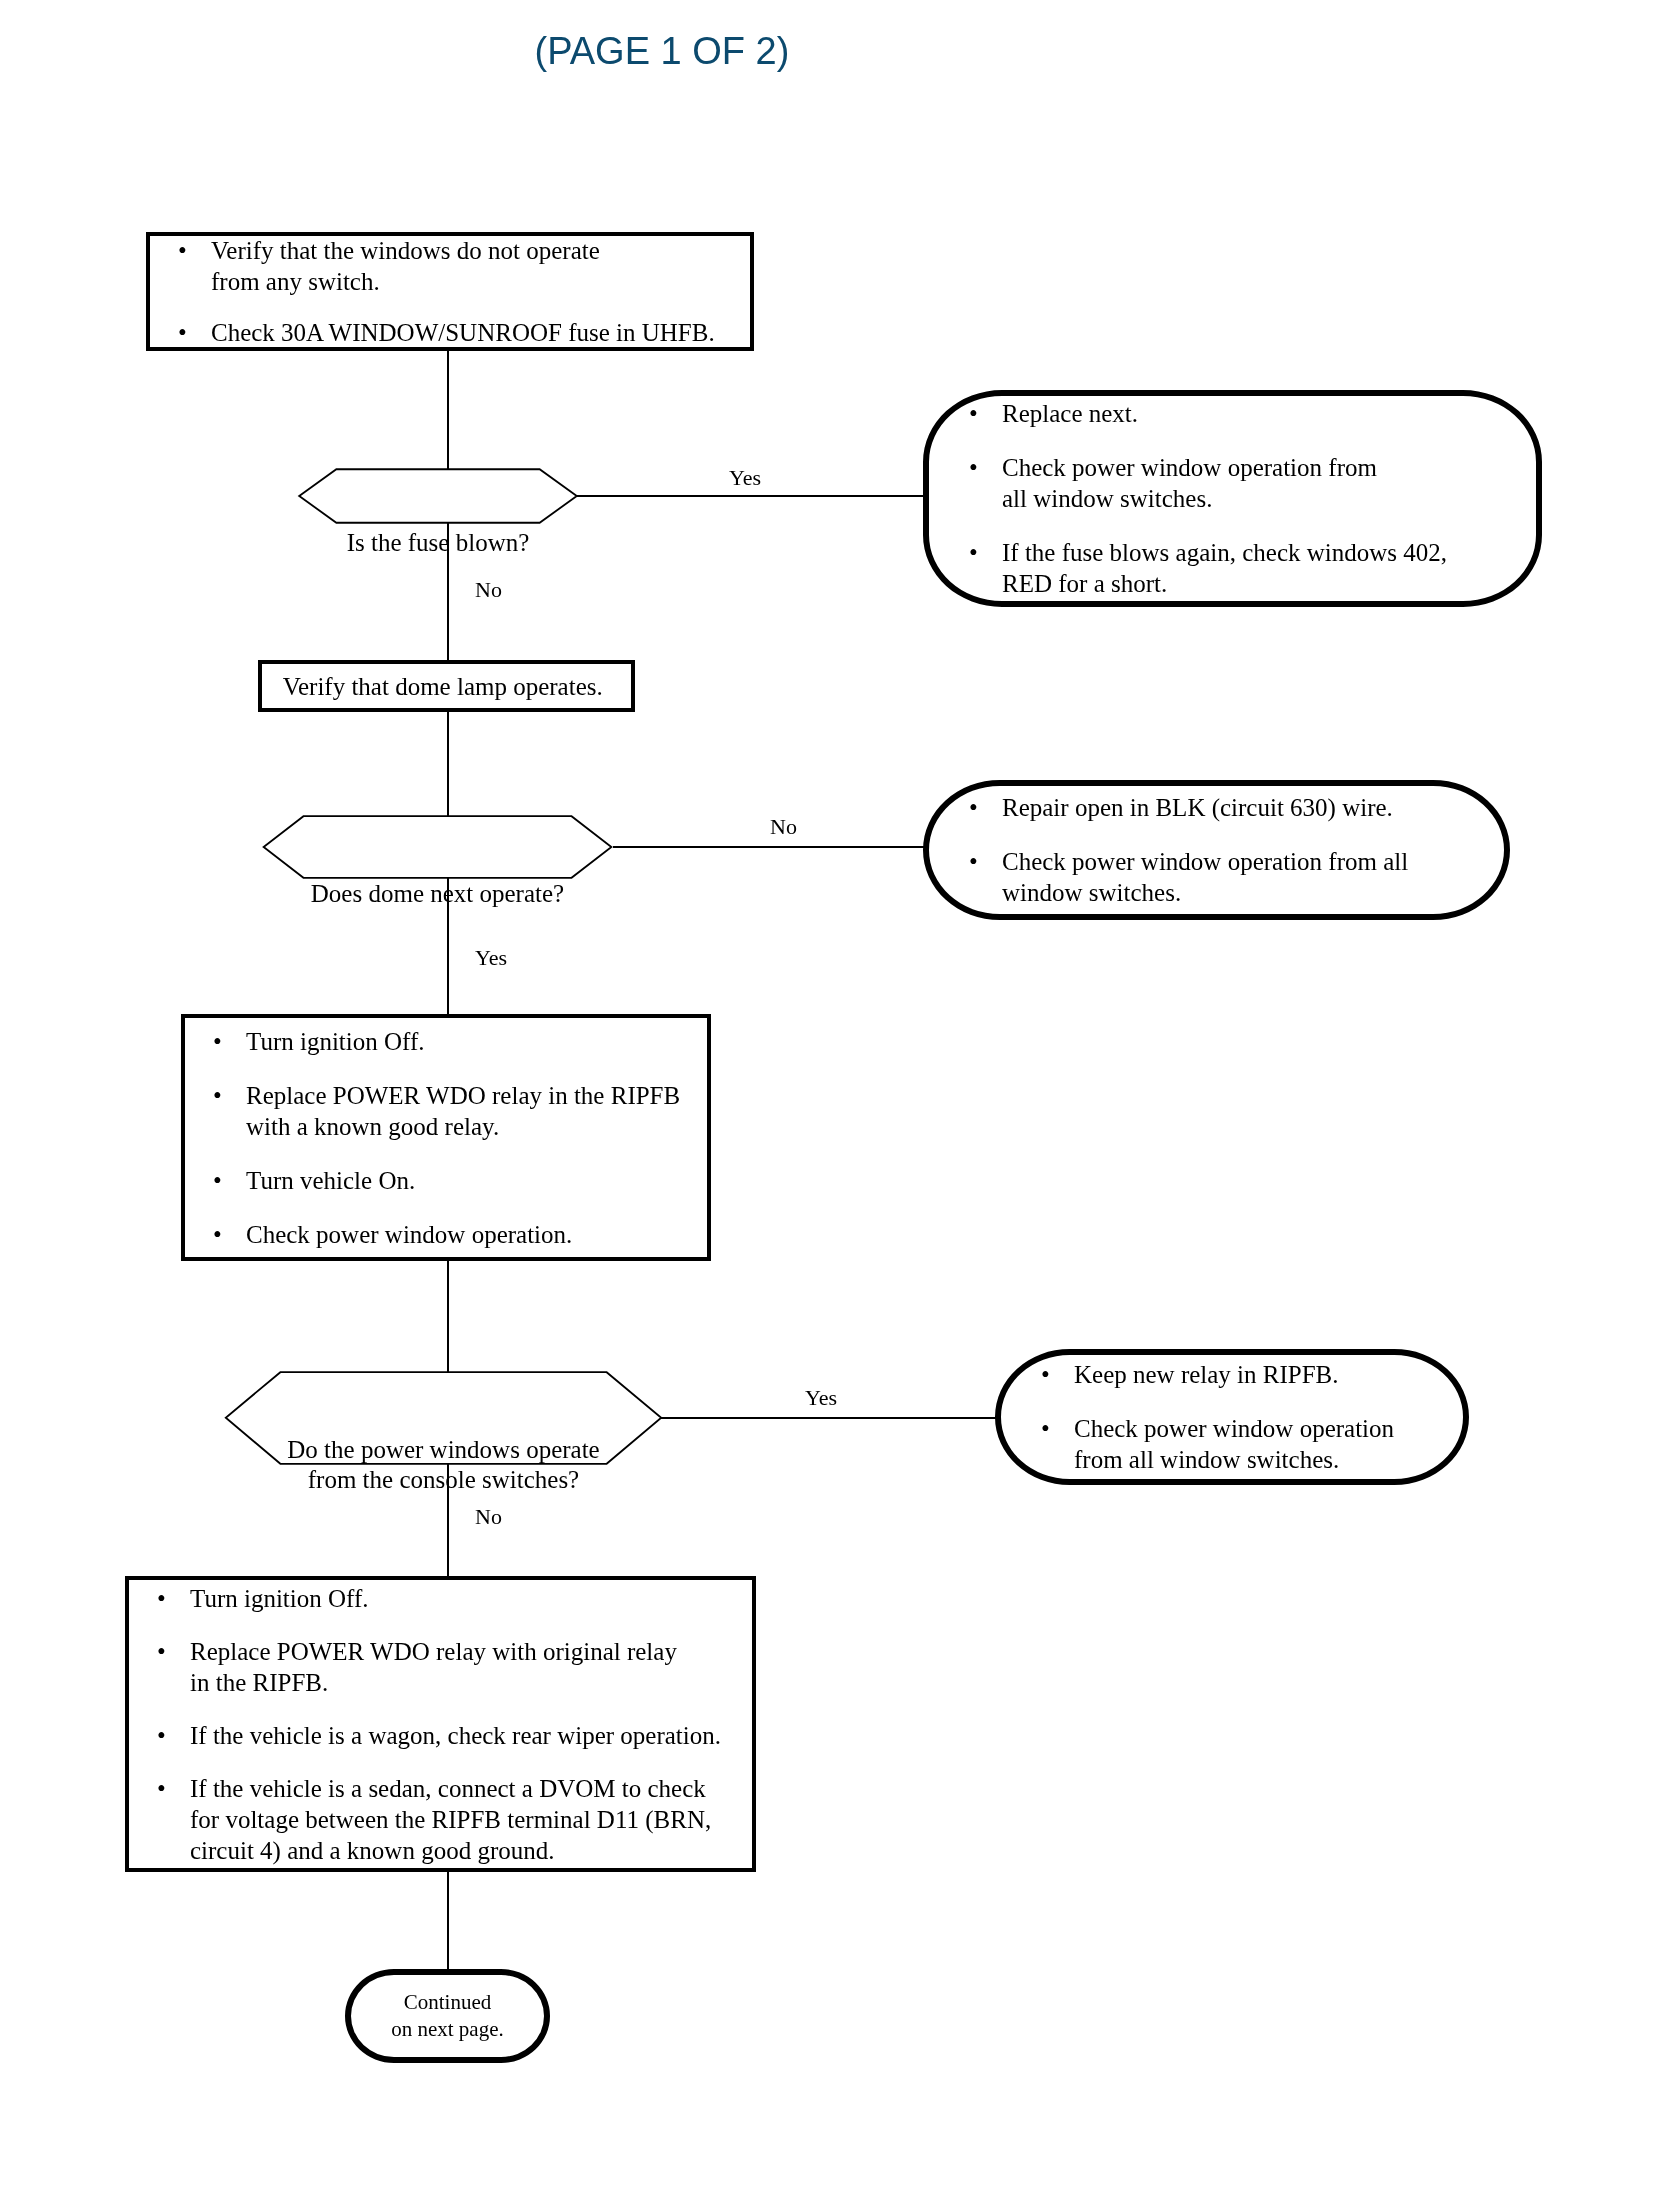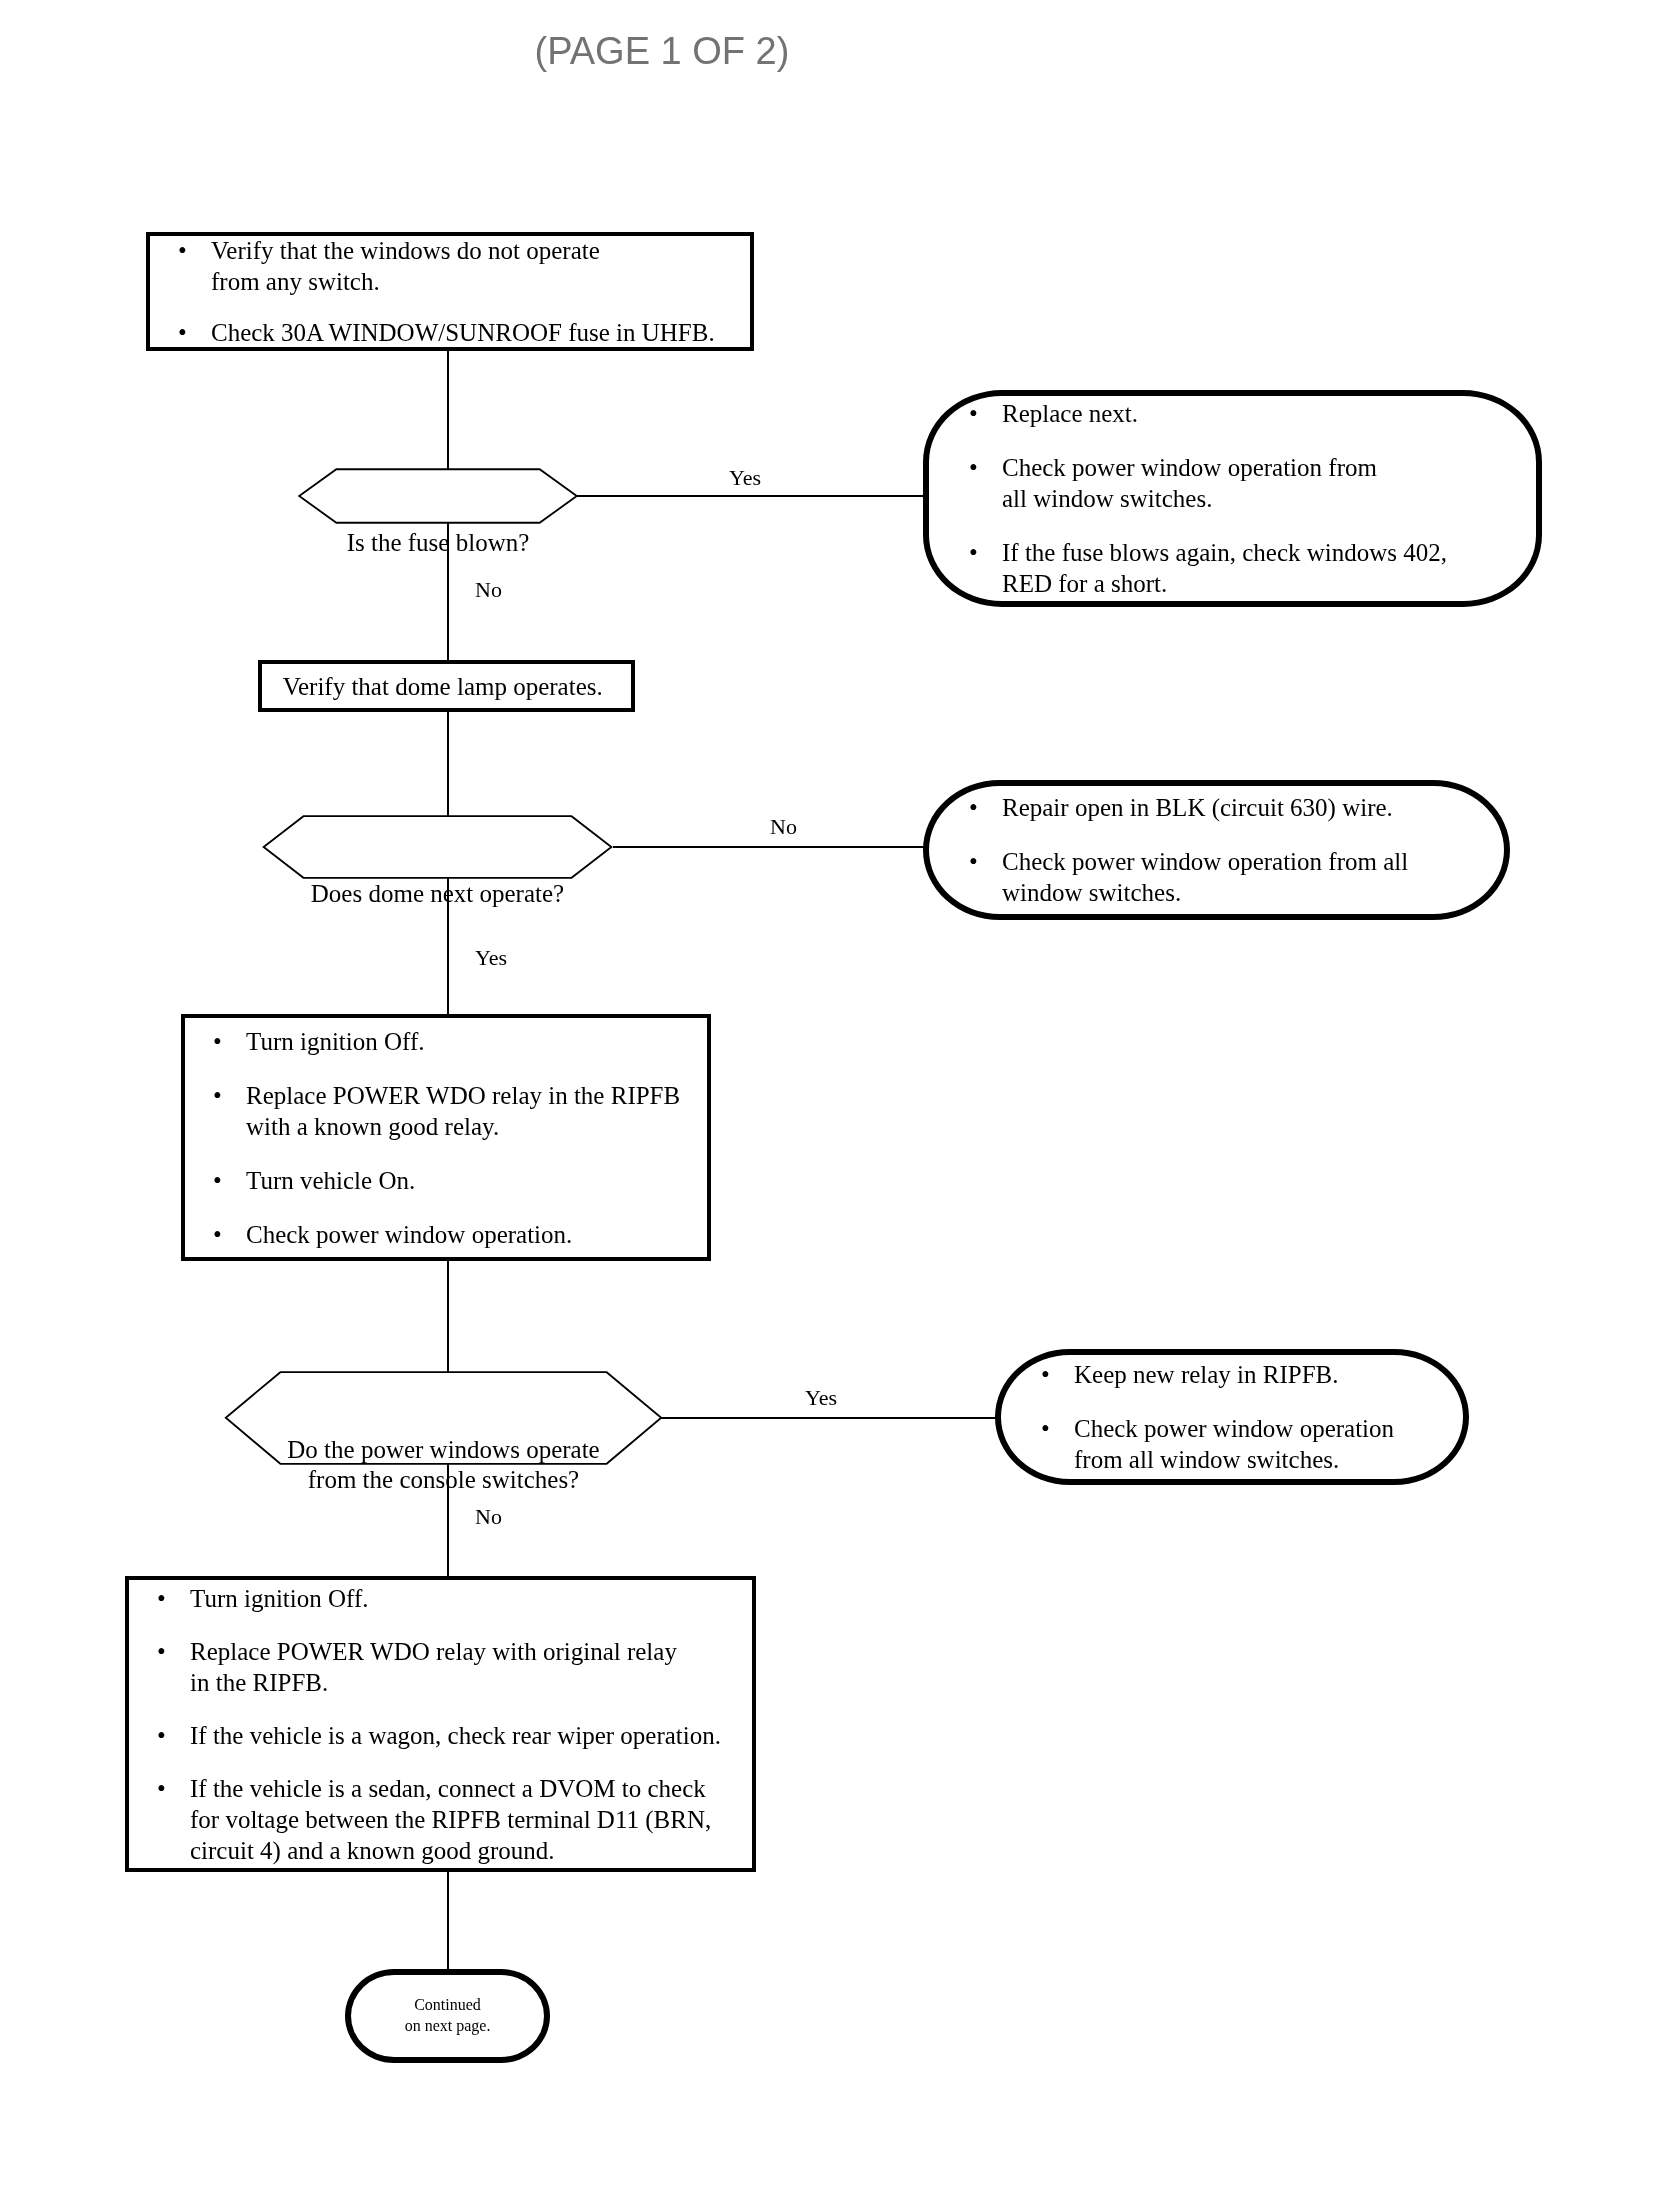--- a/index.html
+++ b/index.html
@@ -22,21 +22,21 @@
   .page-title {
     position: absolute;
     left: 0;
     top: 32px;
     width: 1324px;
     text-align: center;
     font-family: "Liberation Sans", "DejaVu Sans", sans-serif;
     font-size: 38px;
     line-height: 1.0;
     letter-spacing: 0px;
-    color: #737373;
+    color: #0c4a6e;
   }
 
   
   .node {
     position: absolute;
     box-sizing: border-box;
     background: #ffffff;
   }
 
   .process-box {
@@ -120,21 +120,21 @@
   }
   .center-text {
     position: absolute;
     left: 0; top: 0;
     width: 100%; height: 100%;
     display: flex;
     flex-direction: column;
     align-items: center;
     justify-content: center;
     text-align: center;
-    font-size: 16px;
+    font-size: 21px;
     line-height: 1.30;
     white-space: pre-line;
     box-sizing: border-box;
   }
 
   
   .vline {
     position: absolute;
     width: 1.8px;
     background: #000000;

